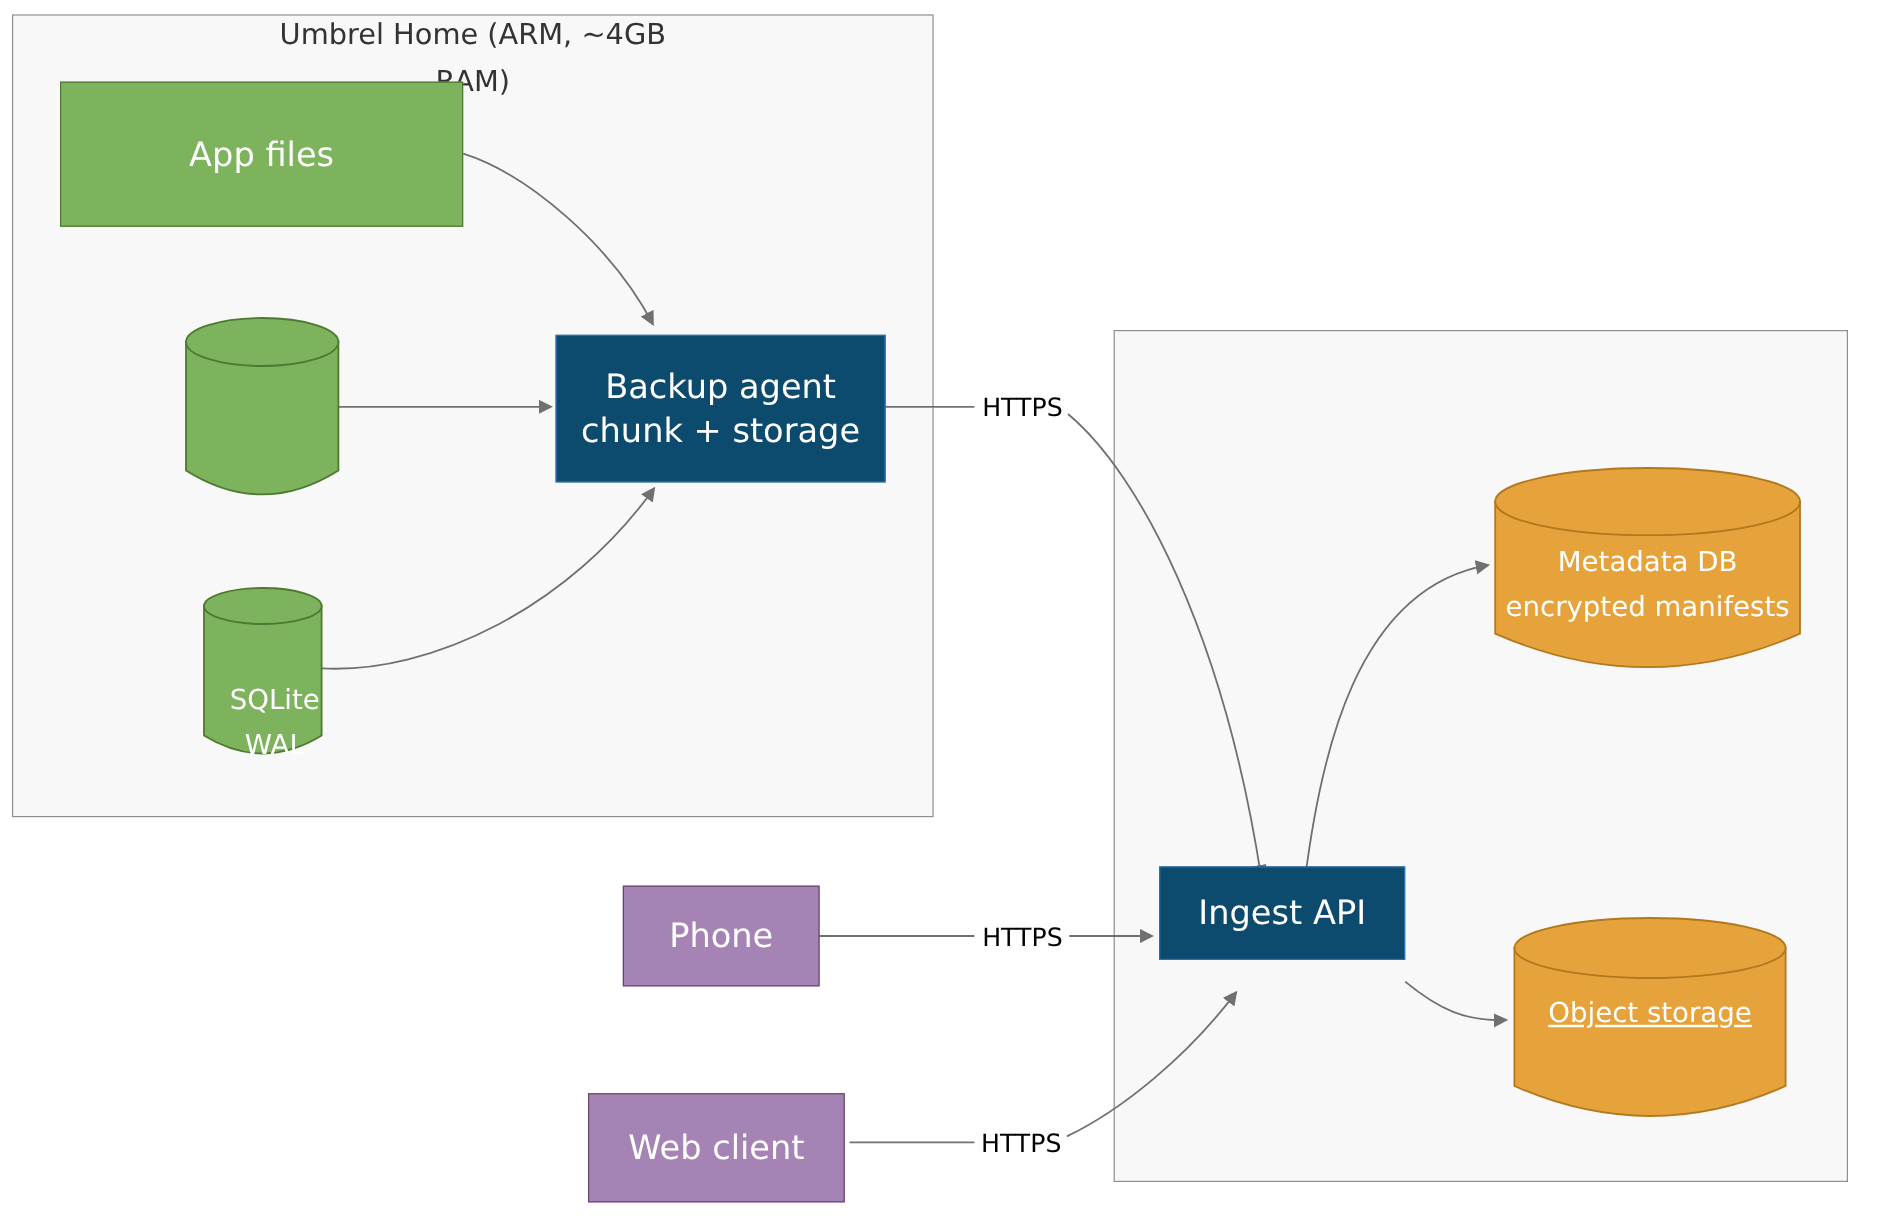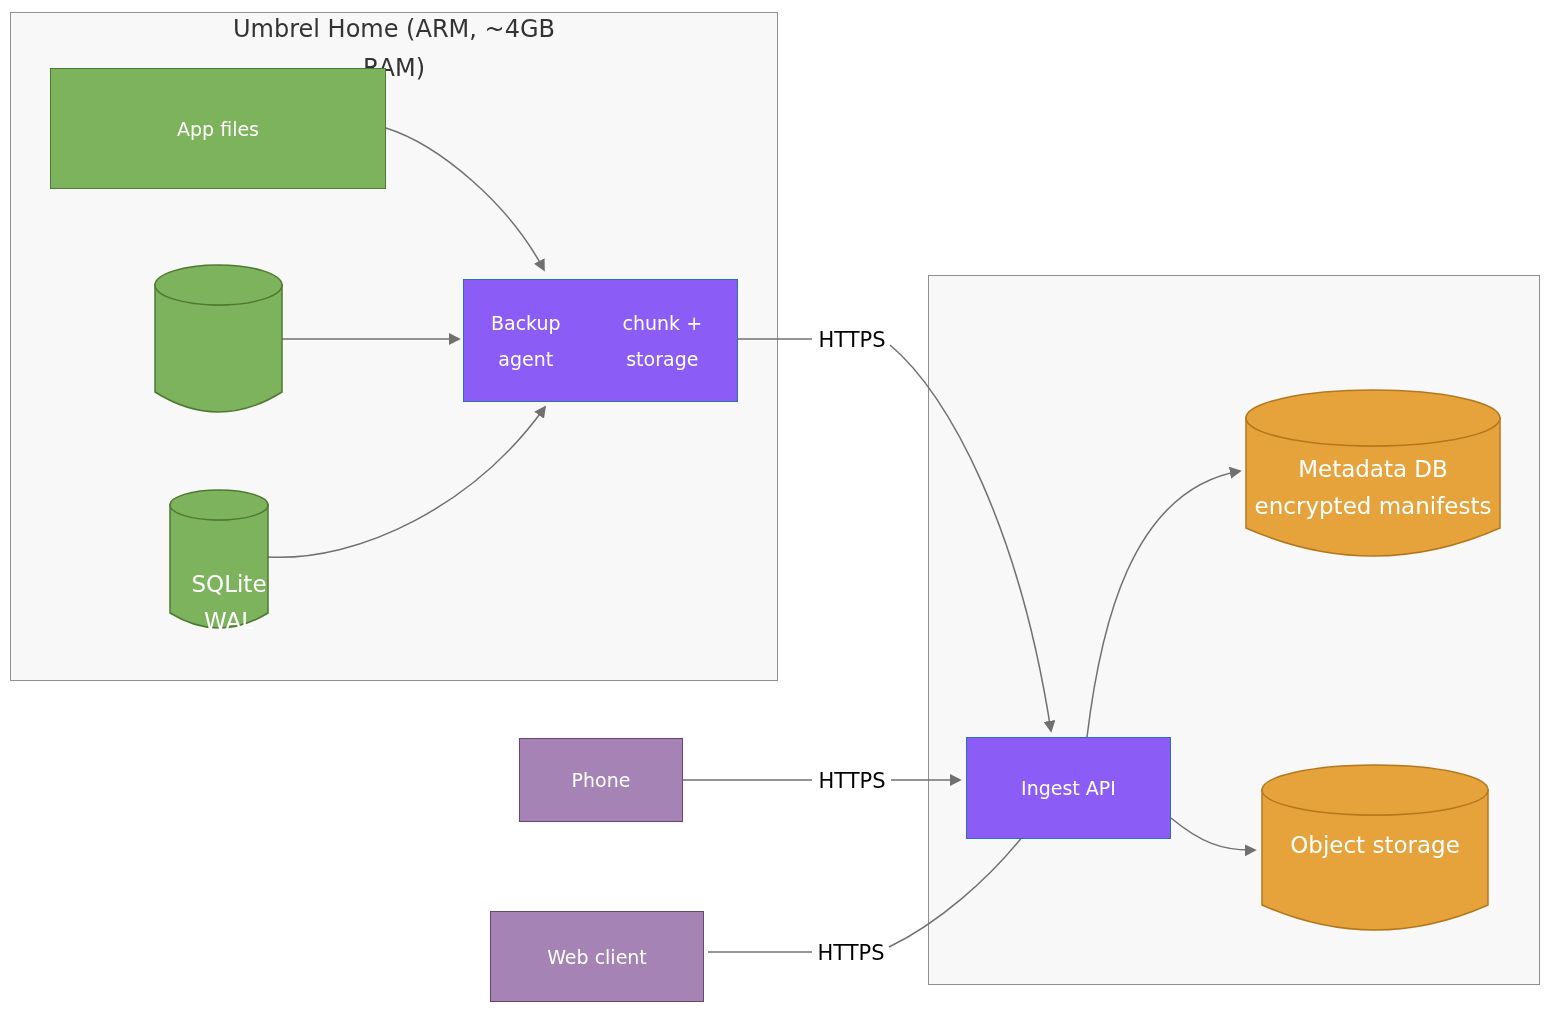--- a/index.html
+++ b/index.html
@@ -12,26 +12,26 @@
     box-sizing:border-box; z-index:0;
   }
   .group-title {
     position:absolute; z-index:1; color:#333333; font-size:24px;
     line-height:39px; text-align:center;
   }
   #edges { position:absolute; left:0; top:0; z-index:2; pointer-events:none; }
   .edge { fill:none; stroke:#707070; stroke-width:1.5; }
   .node {
     position:absolute; z-index:3; box-sizing:border-box;
-    display:flex; align-items:center; justify-content:center;
-    color:#ffffff; font-size:19px; line-height:36px; text-align:center;
+    display:flex; flex-direction:column; align-items:center; justify-content:center;
+    color:#ffffff; font-size:28px; line-height:36px; text-align:center;
     border:1.5px solid;
   }
   .green  { background:#7cb35c; border-color:#4d7a30; }
-  .blue   { background:#8b5cf6; border-color:#2c6fb2; }
+  .blue   { background:#0c4a6e; border-color:#2c6fb2; }
   .purple { background:#a583b5; border-color:#69456f; }
   .cyl-label {
     position:absolute; z-index:3; color:#ffffff; font-size:23px;
     line-height:37px; text-align:center;
   }
   .edge-label {
     position:absolute; z-index:2; color:#000000; font-size:21px;
     line-height:30px; width:84px; text-align:center;
   }
 </style>
@@ -92,33 +92,33 @@
   </div>
 
   <div class="node purple" style="left:519px; top:738px; width:164px; height:84px;">
     <span>Phone</span>
   </div>
 
   <div class="node purple" style="left:490px; top:911px; width:214px; height:91px;text-align:center;">
     <span>Web client</span>
   </div>
 
-  <div class="node blue" style="left:966px; top:737px; width:205px; height:102px;">
+  <div class="node blue" style="left:966px; top:722px; width:205px; height:78px;">
     <span>Ingest API</span>
   </div>
 
   <div class="cyl-label" style="left:170px; top:566px; width:118px;">
     <div>SQLite</div>
     <div>WAL</div>
   </div>
   <div class="cyl-label" style="left:1246px; top:451px; width:254px;">
     <div>Metadata DB</div>
     <div>encrypted manifests</div>
   </div>
-  <div class="cyl-label" style="left:1262px; top:827px; width:226px;">
+  <div class="cyl-label" style="left:1262px; top:827px; width:226px;text-decoration:underline;">
     <div>Object storage</div>
   </div>
 
   <div class="edge-label" style="left:810px; top:325px;">HTTPS</div>
   <div class="edge-label" style="left:810px; top:766px;">HTTPS</div>
   <div class="edge-label" style="left:809px; top:938px;">HTTPS</div>
 
 </div>
 
 </body></html>

